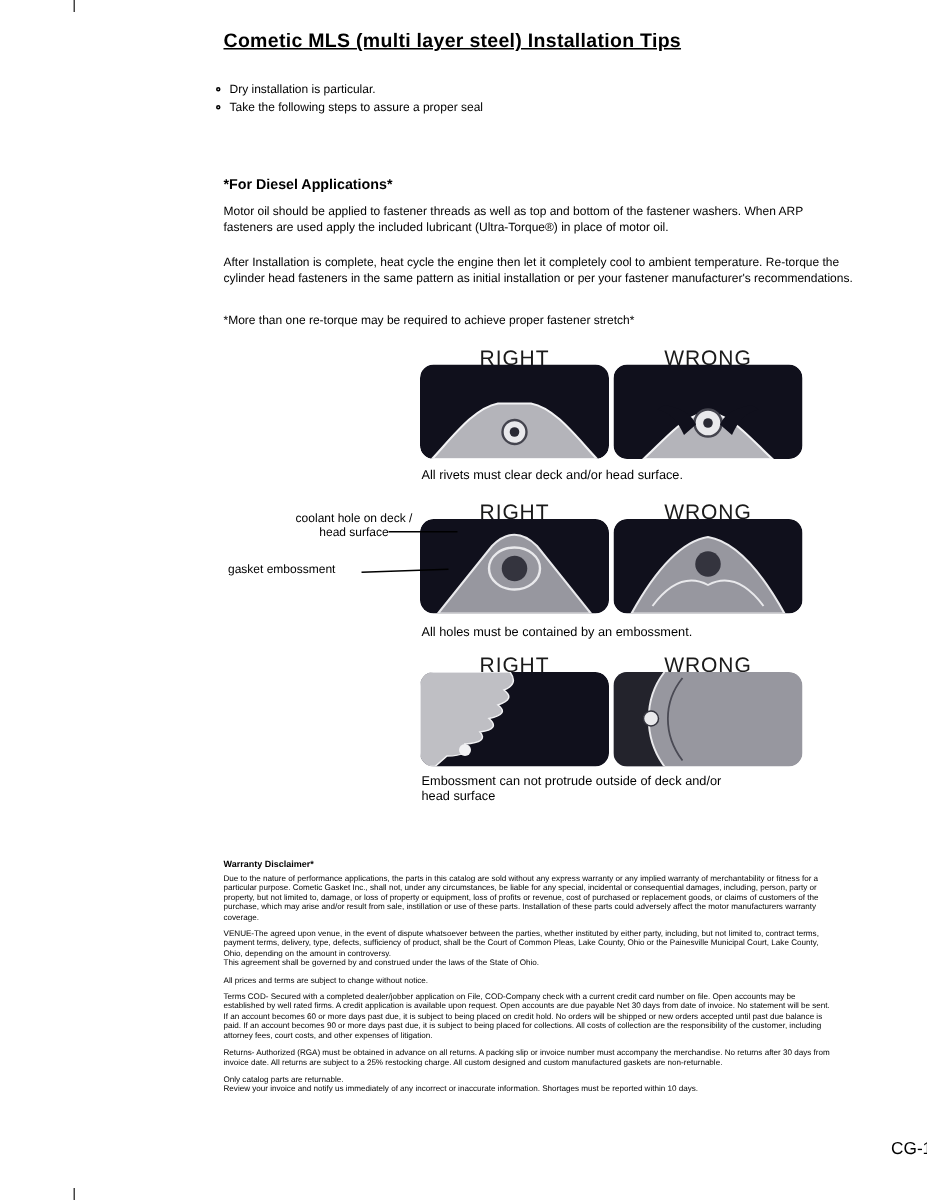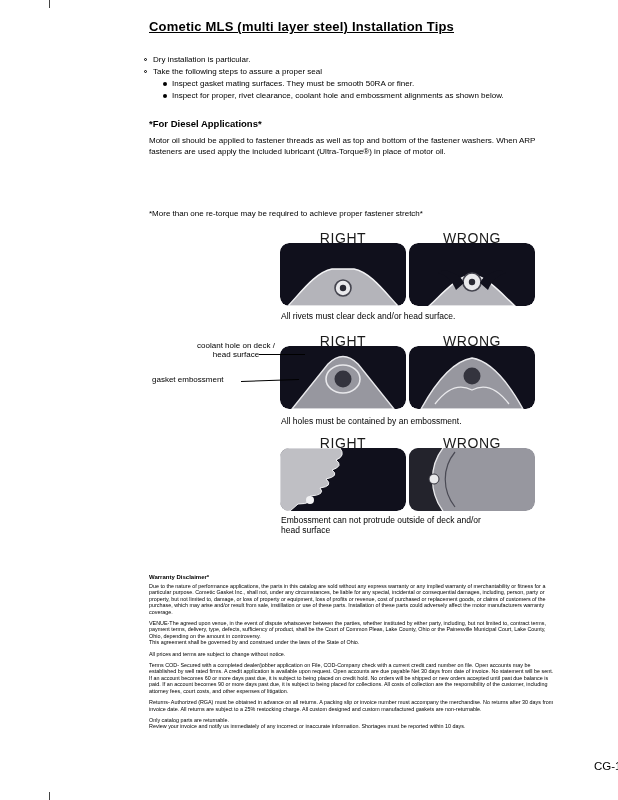--- a/index.html
+++ b/index.html
@@ -63,31 +63,24 @@
   <div class="abs title">Cometic MLS (multi layer steel) Installation Tips</div>
 
   <div class="bullet-row" style="top:55px;">
     <span class="ring"></span>
     <span>Dry installation is particular.</span>
   </div>
   <div class="bullet-row" style="top:67px;">
     <span class="ring"></span>
     <span>Take the following steps to assure a proper seal</span>
   </div>
-  <div class="sub-bullet-row" style="top:79px;">
-    <span class="dot"></span>
-    <span>Inspect gasket mating surfaces.  They must be smooth 50RA or finer.</span>
-  </div>
-  <div class="sub-bullet-row" style="top:91px;">
-    <span class="dot"></span>
-    <span>Inspect for proper, rivet clearance, coolant hole and embossment alignments as shown below.</span>
-  </div>
 
   <div class="abs diesel-heading">*For Diesel Applications*</div>
   <div class="body-para" style="top:135px;">Motor oil should be applied to fastener threads as well as top and bottom of the fastener washers. When ARP fasteners are used apply the included lubricant (Ultra-Torque®) in place of motor oil.</div>
+  <div class="body-para" style="top:169px;">After Installation is complete, heat cycle the engine then let it completely cool to ambient temperature. Re-torque the cylinder head fasteners in the same pattern as initial installation or per your fastener manufacturer's recommendations.</div>
   <div class="body-para" style="top:208px;">*More than one re-torque may be required to achieve proper fastener stretch*</div>
 
   <div class="rw-label" style="left:236px; top:230px;">RIGHT</div>
   <div class="rw-label" style="left:365px; top:230px;">WRONG</div>
 
   <div class="panel" style="left:236px; top:243px;">
     <svg viewBox="0 0 126 63">
       <defs>
           <clipPath id="cp1r">
             <rect width="126" height="63" rx="9"></rect>

